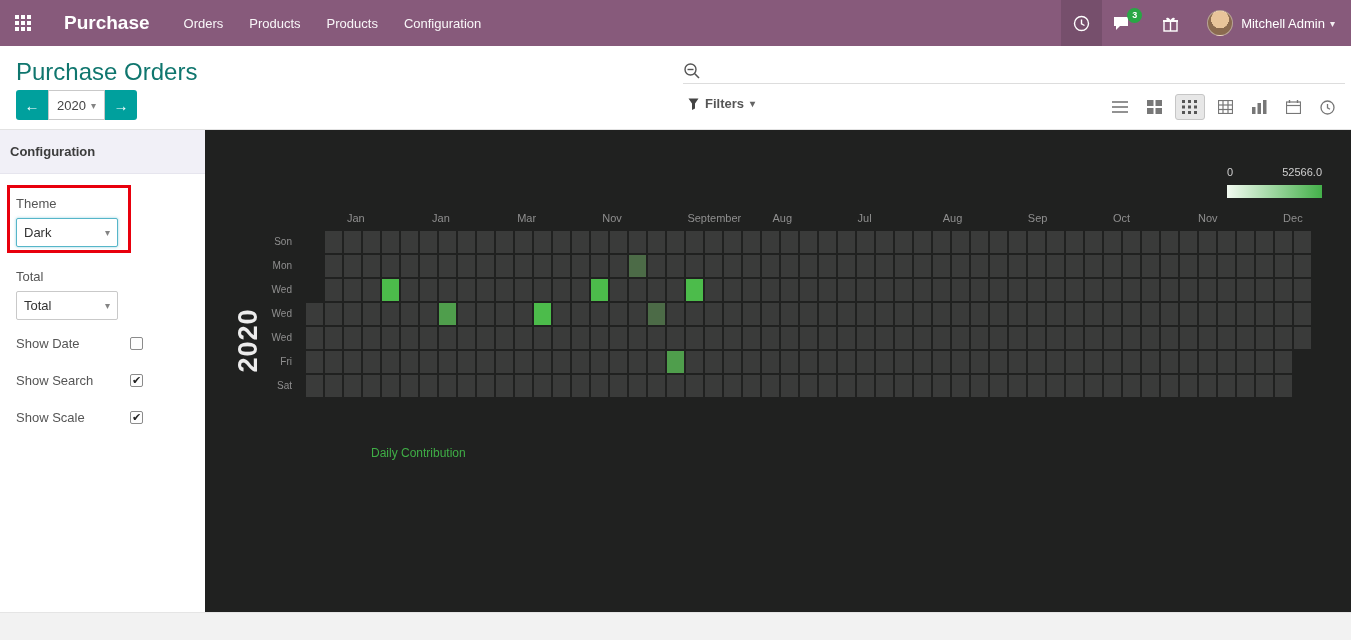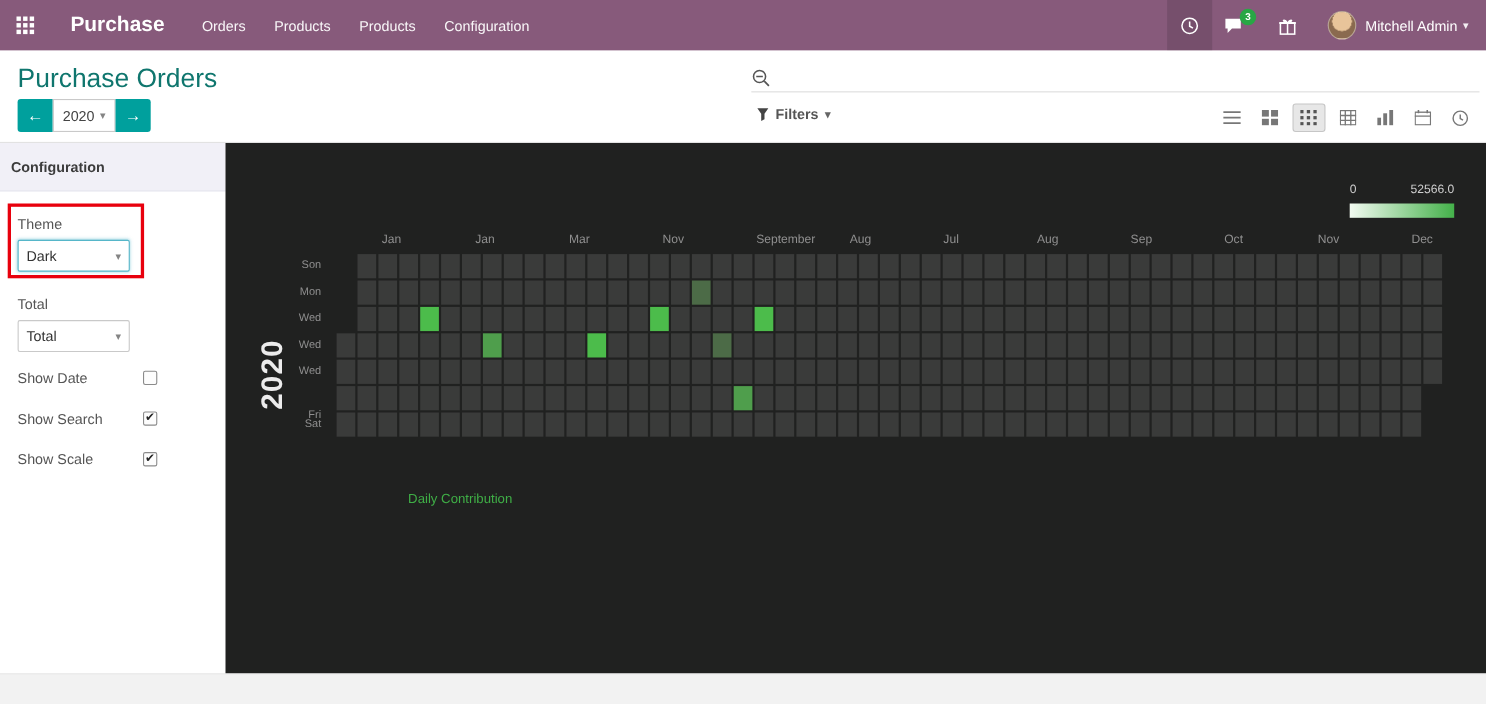--- a/index.html
+++ b/index.html
@@ -336,21 +336,21 @@
         <span style="left: 806.9px;">Oct</span>
         <span style="left: 892px;">Nov</span>
         <span style="left: 977.1px;">Dec</span>
       </div>
     <div class="hm-days" id="hm-days">
         <div style="top: 0px; right: 10px;">Son</div>
         <div style="top: 24px; right: 10px;">Mon</div>
         <div style="top: 48px; right: 10px;">Wed</div>
         <div style="top: 72px; right: 10px;">Wed</div>
         <div style="top: 96px; right: 10px;">Wed</div>
-        <div style="top: 136px; right: 10px;">Fri</div>
+        <div style="top: 120px; right: 10px;">Fri</div>
         <div style="top: 144px; right: 10px;">Sat</div>
       </div>
     <div class="hm-grid" id="hm-grid">
         <div class="hm-cell" style="left: 0px; top: 72px; background: rgb(58, 59, 58);"></div>
         <div class="hm-cell" style="left: 0px; top: 96px; background: rgb(58, 59, 58);"></div>
         <div class="hm-cell" style="left: 0px; top: 120px; background: rgb(58, 59, 58);"></div>
         <div class="hm-cell" style="left: 0px; top: 144px; background: rgb(58, 59, 58);"></div>
         <div class="hm-cell" style="left: 19px; top: 0px; background: rgb(58, 59, 58);"></div>
         <div class="hm-cell" style="left: 19px; top: 24px; background: rgb(58, 59, 58);"></div>
         <div class="hm-cell" style="left: 19px; top: 48px; background: rgb(58, 59, 58);"></div>

